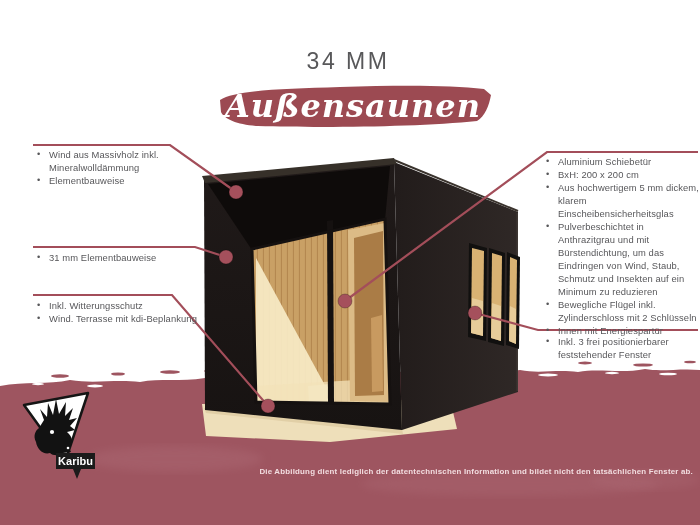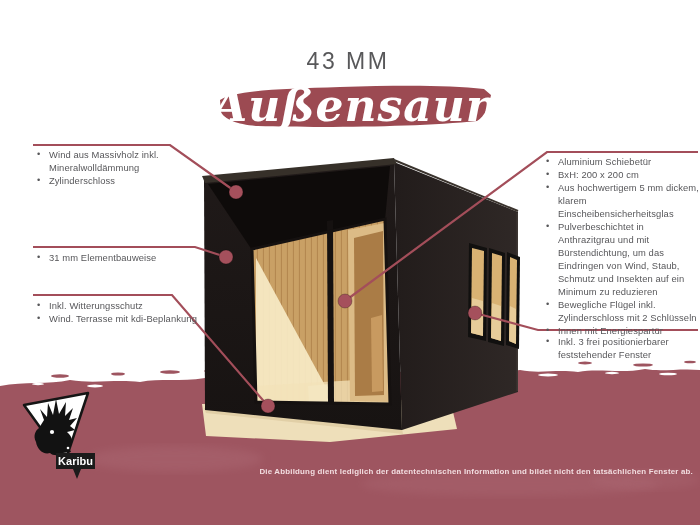--- a/index.html
+++ b/index.html
@@ -9,21 +9,21 @@
   }
   .stage svg{position:absolute;left:0;top:0;z-index:1;}
   .txt{position:absolute;z-index:2;}
   .mm-title{
     left:238px;top:48px;width:220px;text-align:center;
     font-size:23px;color:#58585a;letter-spacing:2.5px;font-weight:400;
   }
   .brush-title{
     left:213px;top:83px;width:280px;height:46px;text-align:center;line-height:46px;
     font-family:"DejaVu Serif",serif;font-style:italic;font-weight:bold;
-    font-size:44px;color:#ffffff;letter-spacing:1px;
+    font-size:32px;color:#ffffff;letter-spacing:1px;
   }
   .callout{color:var(--text-gray,#57575a);font-size:9.4px;letter-spacing:.1px;line-height:13.2px;}
   .callout ul{margin:0;padding:0;list-style:none;}
   .callout li{position:relative;padding-left:13px;}
   .callout li::before{content:"•";position:absolute;left:1px;top:-1px;color:var(--text-gray,#57575a);}
   .callout.tight{line-height:13px;}
   .disclaimer{
     right:7px;top:467px;white-space:nowrap;
     font-size:7.9px;font-weight:bold;letter-spacing:.2px;
     color:var(--disclaimer-pink,#f2dde0);
@@ -146,27 +146,27 @@
     </g>
     <g style="fill:var(--callout-dot,#a5505c)" stroke="rgba(0,0,0,0.25)" stroke-width="1">
       <circle cx="236" cy="192" r="7"></circle>
       <circle cx="226" cy="257" r="7"></circle>
       <circle cx="268" cy="406" r="7"></circle>
       <circle cx="345" cy="301" r="7"></circle>
       <circle cx="475" cy="313" r="7"></circle>
     </g>
   </svg>
 
-  <div class="txt mm-title">43 MM</div>
+  <div class="txt mm-title">34 MM</div>
   <div class="txt brush-title">Außensaunen</div>
 
   <div class="txt callout" style="left:36px;top:148px;width:168px">
     <ul>
       <li>Wind aus Massivholz inkl. Mineralwolldämmung</li>
-      <li>Zylinderschloss</li>
+      <li>Elementbauweise</li>
     </ul>
   </div>
   <div class="txt callout" style="left:36px;top:251px;width:168px">
     <ul>
       <li>31 mm Elementbauweise</li>
     </ul>
   </div>
   <div class="txt callout" style="left:36px;top:299px;width:168px">
     <ul>
       <li>Inkl. Witterungsschutz</li>

